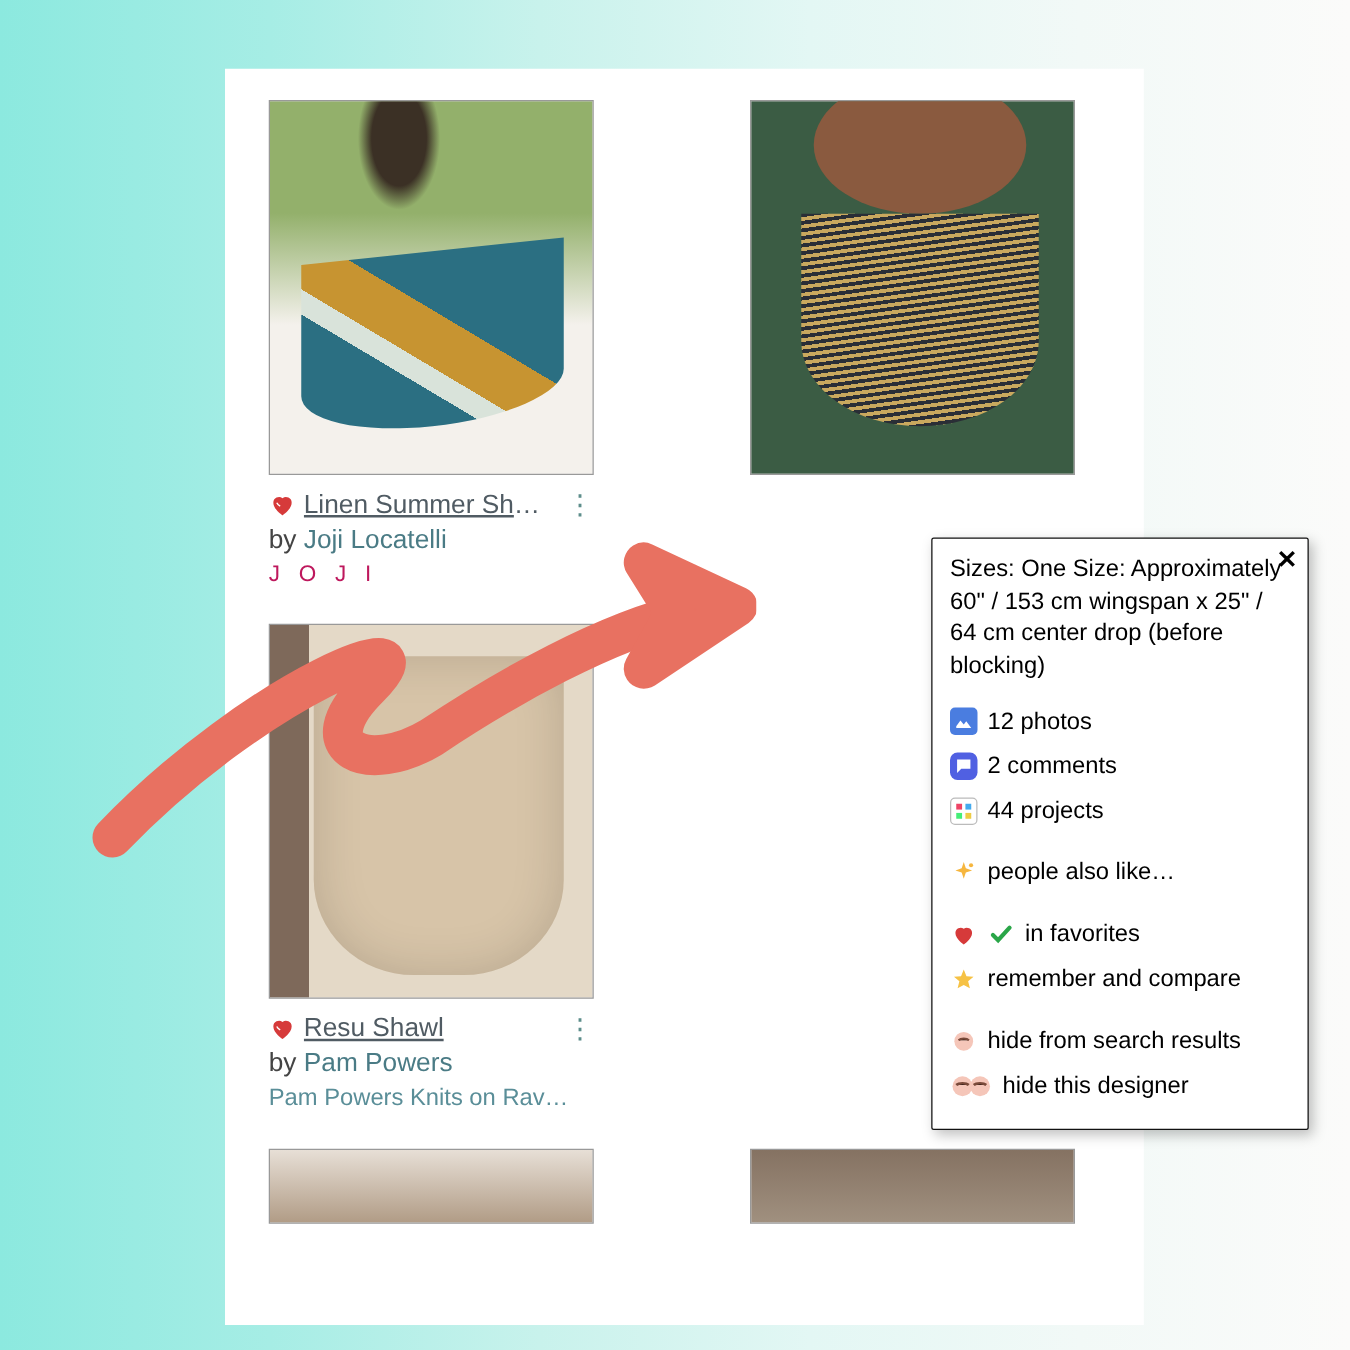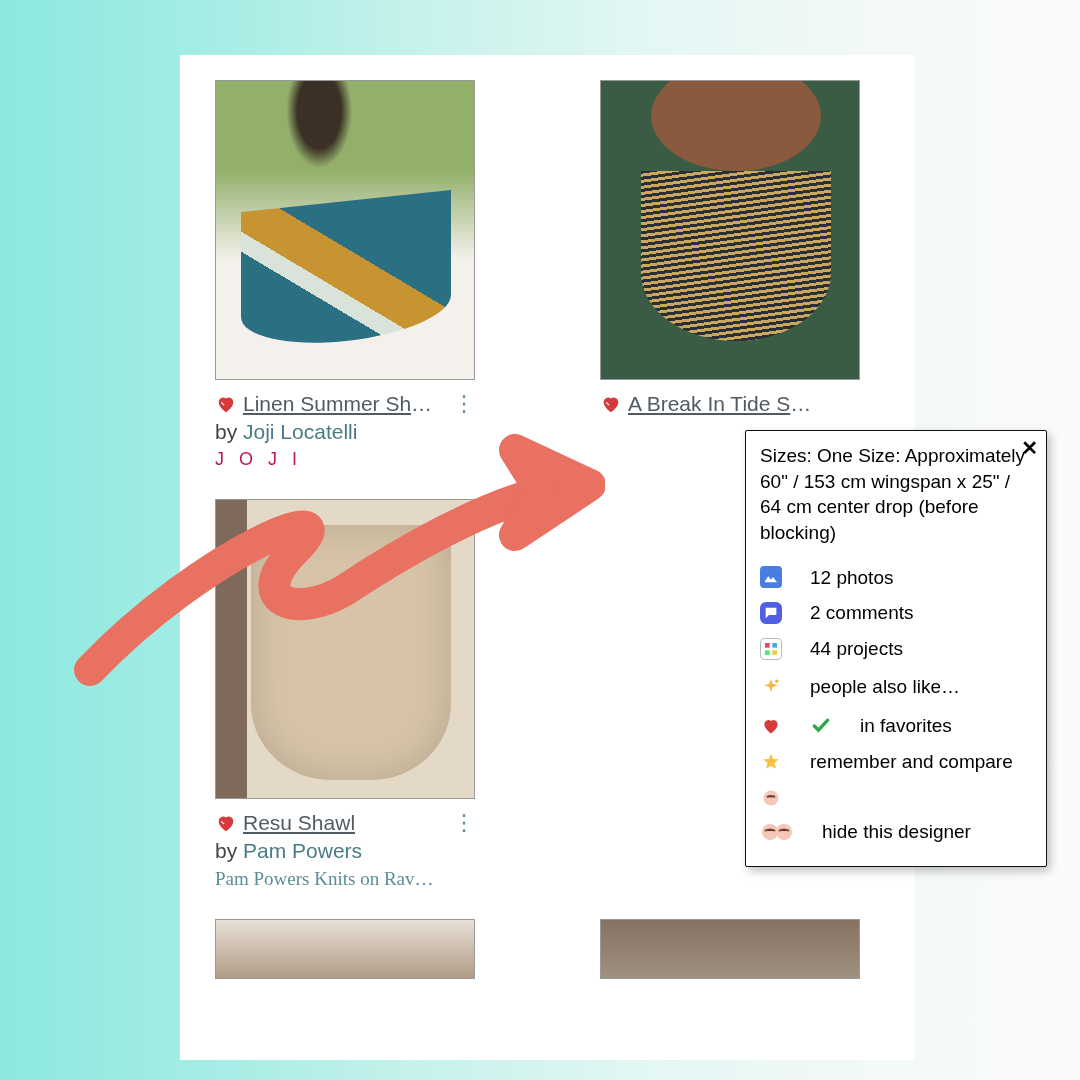--- a/index.html
+++ b/index.html
@@ -58,40 +58,40 @@
   .p5 { background: linear-gradient(#857262,#a0907f); }
 
   .meta { padding-top: 10px; font-size: 21px; line-height: 1.35; }
   .titleline { display:flex; align-items:center; gap:6px; }
   .heart { flex:none; width:22px; height:22px; }
   .title-link { color:#505b63; text-decoration: underline; white-space:nowrap; overflow:hidden; text-overflow:ellipsis; max-width:190px; }
   .kebab { margin-left:auto; color:#5d8e8b; font-size:22px; letter-spacing:-2px; line-height:1; padding:0 2px; cursor:pointer;}
   .byline { color:#444; }
   .byline a { color:#4a7b85; text-decoration:none; }
   .brand { color:#be185d; letter-spacing:5px; font-size:18px; white-space:nowrap; overflow:hidden; text-overflow:ellipsis;}
-  .brand2 { color:#5a8e98; font-size:19px; white-space:nowrap; overflow:hidden; text-overflow:ellipsis; max-width:260px;font-family:Liberation Serif, serif;}
+  .brand2 { color:#5a8e98; font-size:19px; white-space:nowrap; overflow:hidden; text-overflow:ellipsis; max-width:260px;}
 
   
   .popover {
     position:absolute;
     left: 565px;
     top: 375px;
     width: 302px;
     background:#fff;
     border:1.5px solid #111;
     border-radius:2px;
     box-shadow: 3px 4px 10px rgba(0,0,0,.25);
     padding: 12px 14px 16px 14px;
     font-size:19px;
     line-height:1.35;
   }
   .popover .close { position:absolute; right:8px; top:4px; font-size:20px; font-weight:700; cursor:pointer;}
   .pop-list { margin-top:14px; }
-  .pop-row { display:flex; align-items:center; gap:28px; padding:5px 0;text-align:center;}
-  .pop-row.big-gap { margin-top:3px;}
+  .pop-row { display:flex; align-items:center; gap:8px; padding:5px 0;text-align:center;}
+  .pop-row.big-gap { margin-top:14px;}
   .pop-row .ico { width:22px; height:22px; flex:none; display:flex; align-items:center; justify-content:center; border-radius:4px;}
   .ico.blue { background:#4a7de0;}
   .ico.blue2 { background:#5060e2; border-radius:6px;}
   .ico.grid { background:#fff; border:1px solid #bbb;}
   .pop-row strong { font-weight:400;}
 
   
   .arrow { position:absolute; left:45px; top:430px; width:560px; height:300px; pointer-events:none;}
   .arrow path { stroke:#e87161; stroke-width:32; fill:none; stroke-linecap:round; stroke-linejoin:round;}
   .arrow .head { fill:#e87161; }
@@ -125,45 +125,34 @@
         </div>
         <div class="brand">J O J I</div>
       </div>
     </div>
 
     <div class="card">
       <div class="photo p2">
           <div class="p2h"></div>
           <div class="p2b"></div>
         </div>
+    </div>
+
+    <div class="card">
+      <div class="photo p3">
+          <div class="p3b"></div>
+        </div>
       <div class="meta">
         <div class="titleline">
           <span class="heart">
             <svg viewBox="0 0 24 24">
                 <path fill="#d63a3a" d="M12 21s-8-5.3-8-11a5 5 0 0 1 8-4 5 5 0 0 1 8 4c0 5.7-8 11-8 11z"></path>
                 <path stroke="#fff" stroke-width="1.3" fill="none" d="M7 10c1 2 3 3 3 3"></path>
               </svg>
           </span>
-          <a class="title-link">A Break In Tide Sh…</a>
-        </div>
-      </div>
-    </div>
-
-    <div class="card">
-      <div class="photo p3">
-          <div class="p3b"></div>
-        </div>
-      <div class="meta">
-        <div class="titleline">
-          <span class="heart">
-            <svg viewBox="0 0 24 24">
-                <path fill="#d63a3a" d="M12 21s-8-5.3-8-11a5 5 0 0 1 8-4 5 5 0 0 1 8 4c0 5.7-8 11-8 11z"></path>
-                <path stroke="#fff" stroke-width="1.3" fill="none" d="M7 10c1 2 3 3 3 3"></path>
-              </svg>
-          </span>
           <a class="title-link" style="max-width:170px">Resu Shawl</a>
           <span class="kebab">⋮</span>
         </div>
         <div class="byline">
           <span>by </span><a>Pam Powers</a>
         </div>
         <div class="brand2">Pam Powers Knits on Rav…</div>
       </div>
     </div>
 
@@ -239,20 +228,21 @@
           </span>
         <span>remember and compare</span>
       </div>
       <div class="pop-row big-gap">
         <span class="ico">
             <svg viewBox="0 0 24 24" width="20" height="20">
               <circle cx="12" cy="12" r="9" fill="#f5c6b9"></circle>
               <path stroke="#7a4a3a" stroke-width="2" d="M7 11c2-2 8-2 10 0"></path>
             </svg>
           </span>
+        <span>hide from search results</span>
       </div>
       <div class="pop-row">
         <span class="ico" style="width:34px">
             <svg viewBox="0 0 34 20" width="34" height="20">
               <circle cx="10" cy="10" r="8" fill="#f5c6b9"></circle>
               <circle cx="24" cy="10" r="8" fill="#f5c6b9"></circle>
               <path stroke="#7a4a3a" stroke-width="2" d="M5 9c2-2 8-2 10 0M19 9c2-2 8-2 10 0"></path>
             </svg>
           </span>
         <span>hide this designer</span>

